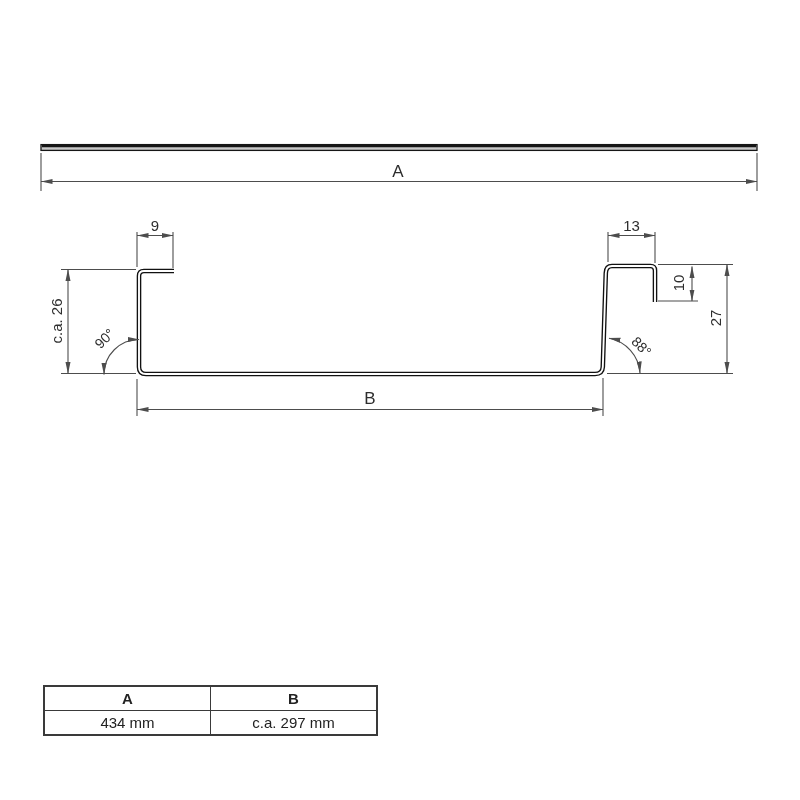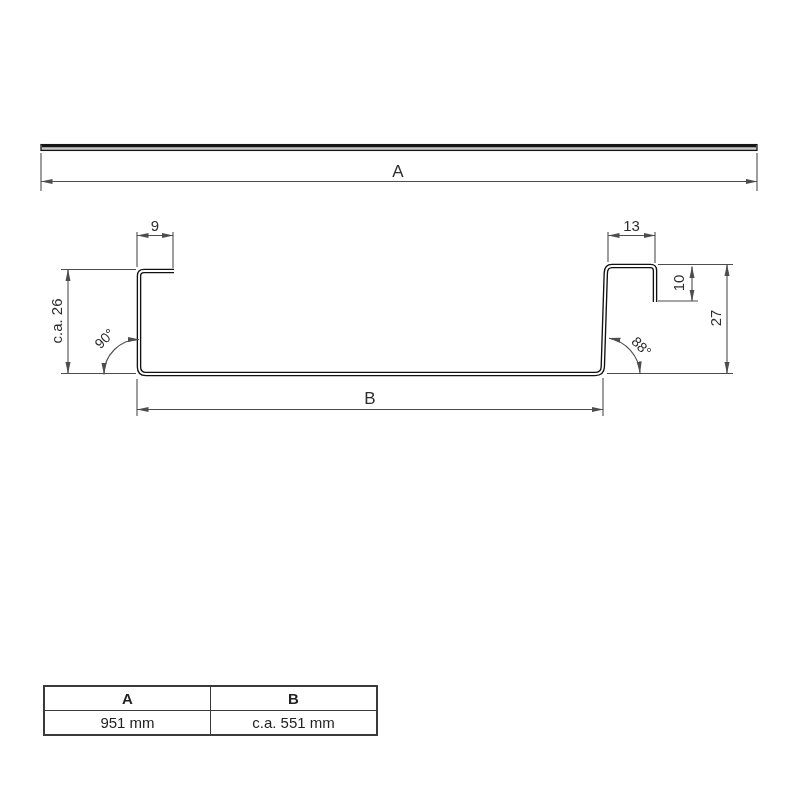--- a/index.html
+++ b/index.html
@@ -138,19 +138,19 @@
 
   <table class="spec-table">
     <thead>
       <tr>
         <th>A</th>
         <th>B</th>
       </tr>
     </thead>
     <tbody>
       <tr>
-        <td>951 mm</td>
-        <td>c.a. 551 mm</td>
+        <td>434 mm</td>
+        <td>c.a. 297 mm</td>
       </tr>
     </tbody>
   </table>
 
 </div>
 
 </body></html>

